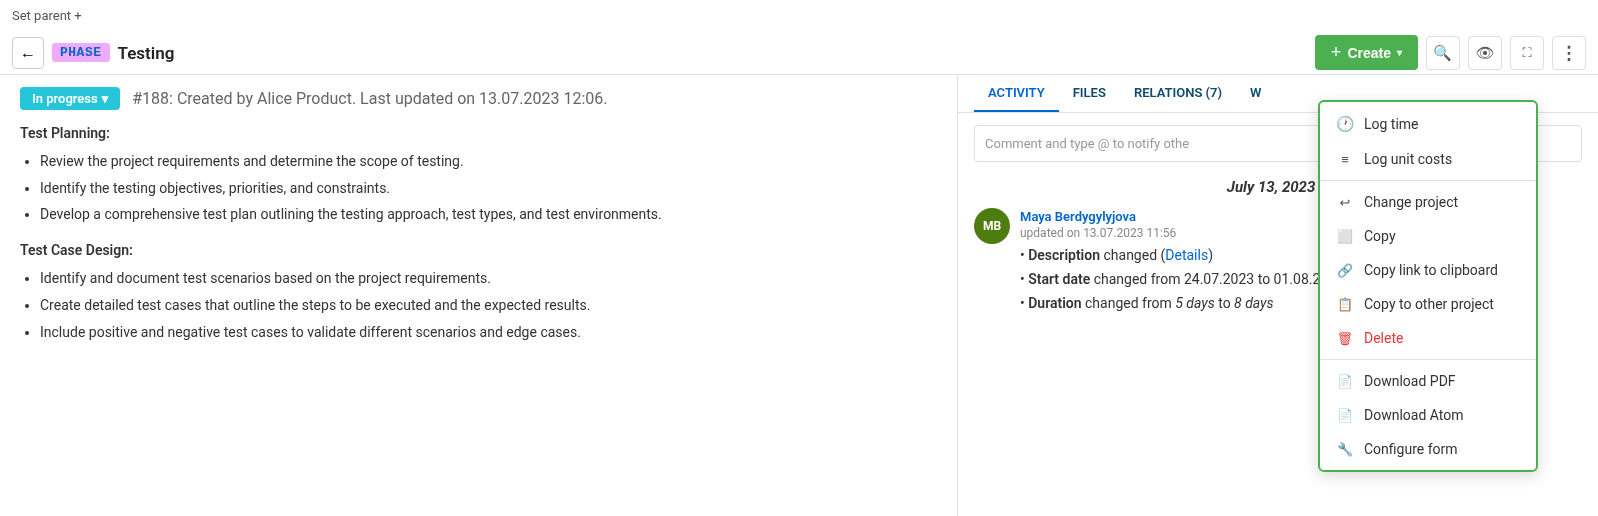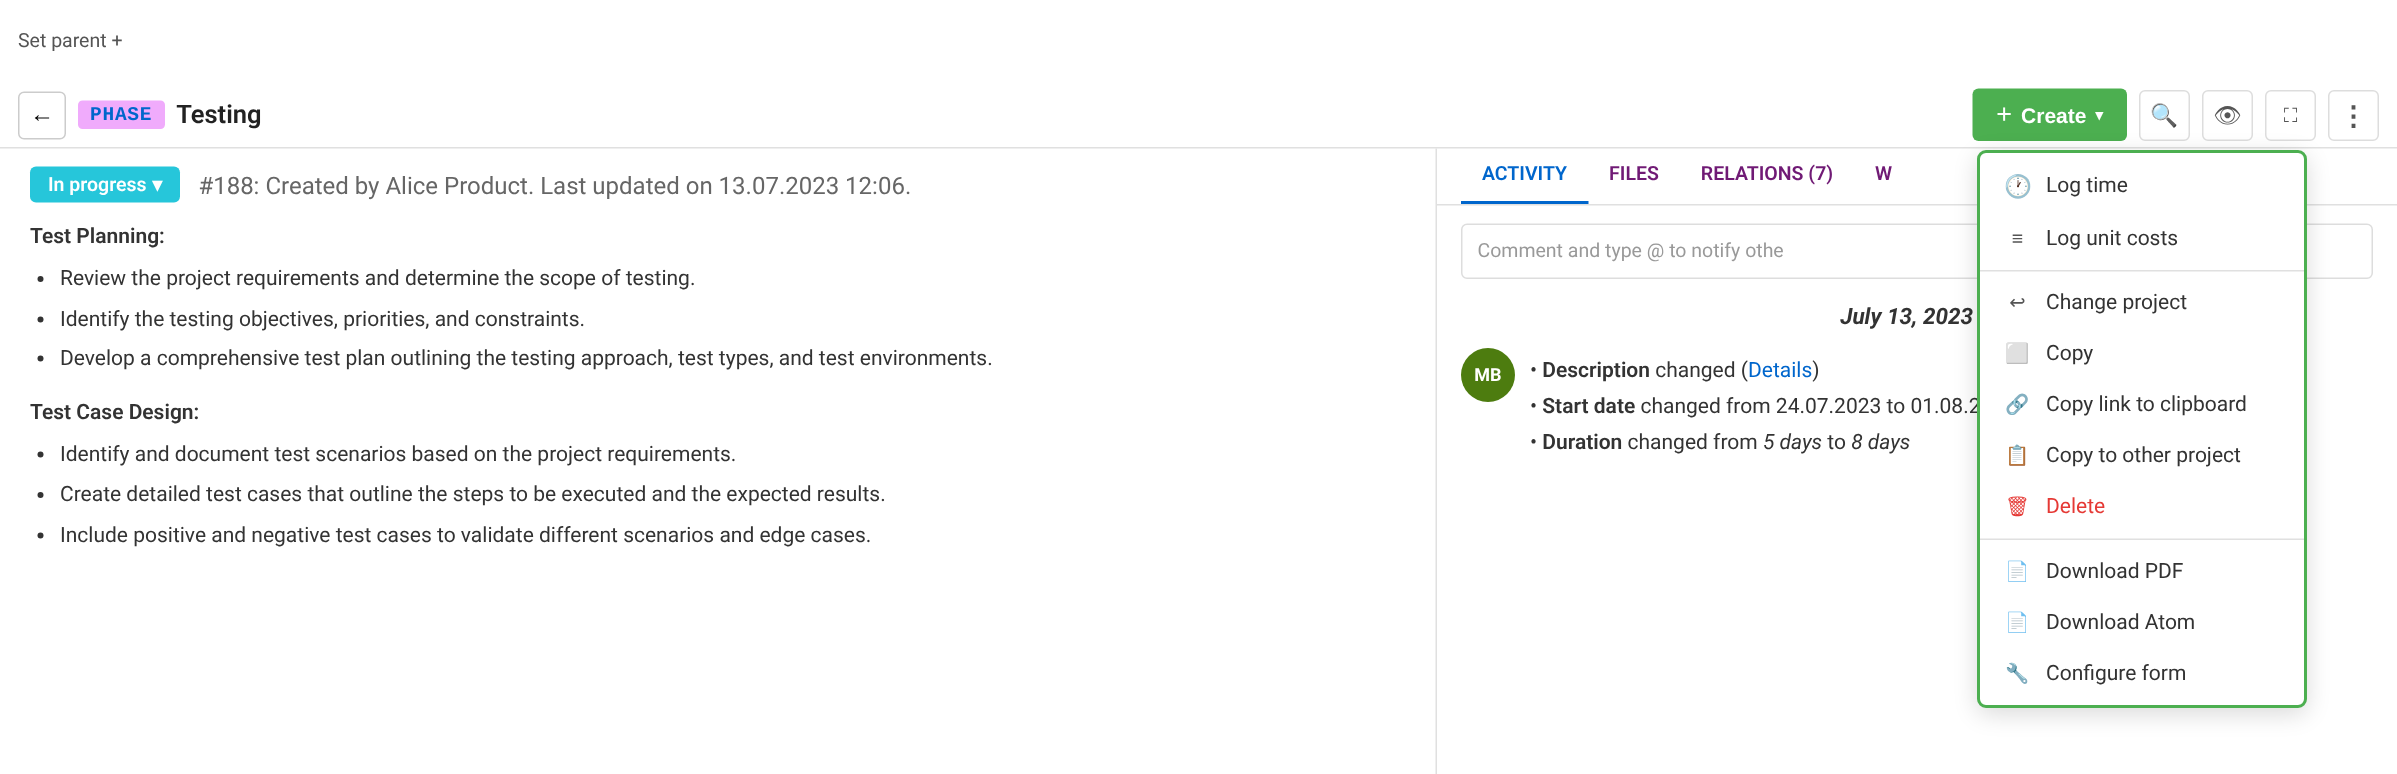--- a/index.html
+++ b/index.html
@@ -9,38 +9,38 @@
     .top-bar-left { display: flex; align-items: center; gap: 8px; }
     .back-btn { width: 32px; height: 32px; border: 1px solid #ccc; border-radius: 4px; background: #fff; cursor: pointer; display: flex; align-items: center; justify-content: center; font-size: 16px; }
     .phase-label { background: #f0abfc; color: #0066cc; font-weight: 700; font-size: 13px; padding: 2px 8px; border-radius: 3px; letter-spacing: 0.5px; font-family: Liberation Mono, monospace; }
     .task-title { font-weight: 600; font-size: 17px; color: #222; }
     .top-bar-right { display: flex; align-items: center; gap: 8px; }
     .create-btn { background: #4caf50; color: #fff; border: none; border-radius: 4px; padding: 7px 16px; font-size: 14px; font-weight: 600; cursor: pointer; display: flex; align-items: center; gap: 6px; }
     .create-btn .plus { font-size: 18px; font-weight: 300; }
     .create-btn .arrow { font-size: 10px; }
     .icon-btn { width: 34px; height: 34px; border: 1px solid #ddd; border-radius: 4px; background: #fff; cursor: pointer; display: flex; align-items: center; justify-content: center; font-size: 15px; color: #555; }
 
-    .set-parent { padding: 20px 12px; font-size: 13px; color: #555; }
+    .set-parent { padding: 8px 12px; font-size: 13px; color: #555; }
     .set-parent a { color: #555; text-decoration: none; cursor: pointer; }
 
     .main-content { display: flex; height: calc(516px - 44px - 28px); }
 
     .left-panel { flex: 1; padding: 12px 20px; overflow-y: auto; border-right: 1px solid #e0e0e0; }
     .status-row { display: flex; align-items: center; gap: 12px; margin-bottom: 10px; }
     .status-badge { background: #26c6da; color: #fff; padding: 4px 12px; border-radius: 4px; font-size: 13px; font-weight: 600; cursor: pointer; display: flex; align-items: center; gap: 4px; }
     .meta-info { font-size: 16px; color: #666; }
 
     .content-body { font-size: 14px; line-height: 1.7; color: #333; }
     .section-title { font-weight: 600; margin: 12px 0 4px 0; }
     .bullet-list { padding-left: 20px; }
     .bullet-list li { margin-bottom: 3px; }
 
     .right-panel { width: 640px; display: flex; flex-direction: column; }
     .tabs { display: flex; border-bottom: 1px solid #e0e0e0; padding: 0 16px; }
-    .tab { padding: 10px 14px; font-size: 13px; font-weight: 600; color: #701a75; cursor: pointer; border-bottom: 2px solid transparent; }
+    .tab { padding: 10px 14px; font-size: 13px; font-weight: 600; color: #0c4a6e; cursor: pointer; border-bottom: 2px solid transparent; }
     .tab.active { color: #0066cc; border-bottom: 2px solid #0066cc; }
 
     .activity-body { padding: 12px 16px; flex: 1; overflow-y: auto; }
     .comment-box { border: 1px solid #ddd; border-radius: 4px; padding: 10px; color: #999; font-size: 13px; margin-bottom: 16px; }
 
     .date-header { display: flex; align-items: center; justify-content: center; margin-bottom: 12px; font-style: italic; }
     .date-label { font-weight: 700; font-size: 15px; }
     .filter-icon { color: #999; cursor: pointer; }
 
     .activity-item { display: flex; gap: 10px; margin-bottom: 12px; }
@@ -132,20 +132,25 @@
       <div class="comment-box">Comment and type @ to notify othe</div>
 
       <div class="date-header">
         <span class="date-label">July 13, 2023</span>
         <span class="filter-icon">▼</span>
       </div>
 
       <div class="activity-item">
         <div class="avatar">MB</div>
         <div class="activity-detail">
+          <div>
+            <a class="activity-user">Maya Berdygylyjova</a>
+            <br>
+            <span class="activity-time">updated on 13.07.2023 11:56</span>
+          </div>
           <div class="activity-changes">
             <div>• <b>Description</b> changed (<a class="highlight">Details</a>)</div>
             <div>• <b>Start date</b> changed from 24.07.2023 to 01.08.2023</div>
             <div>• <b>Duration</b> changed from <i>5 days</i> to <i>8 days</i></div>
           </div>
         </div>
       </div>
     </div>
   </div>
 </div>

